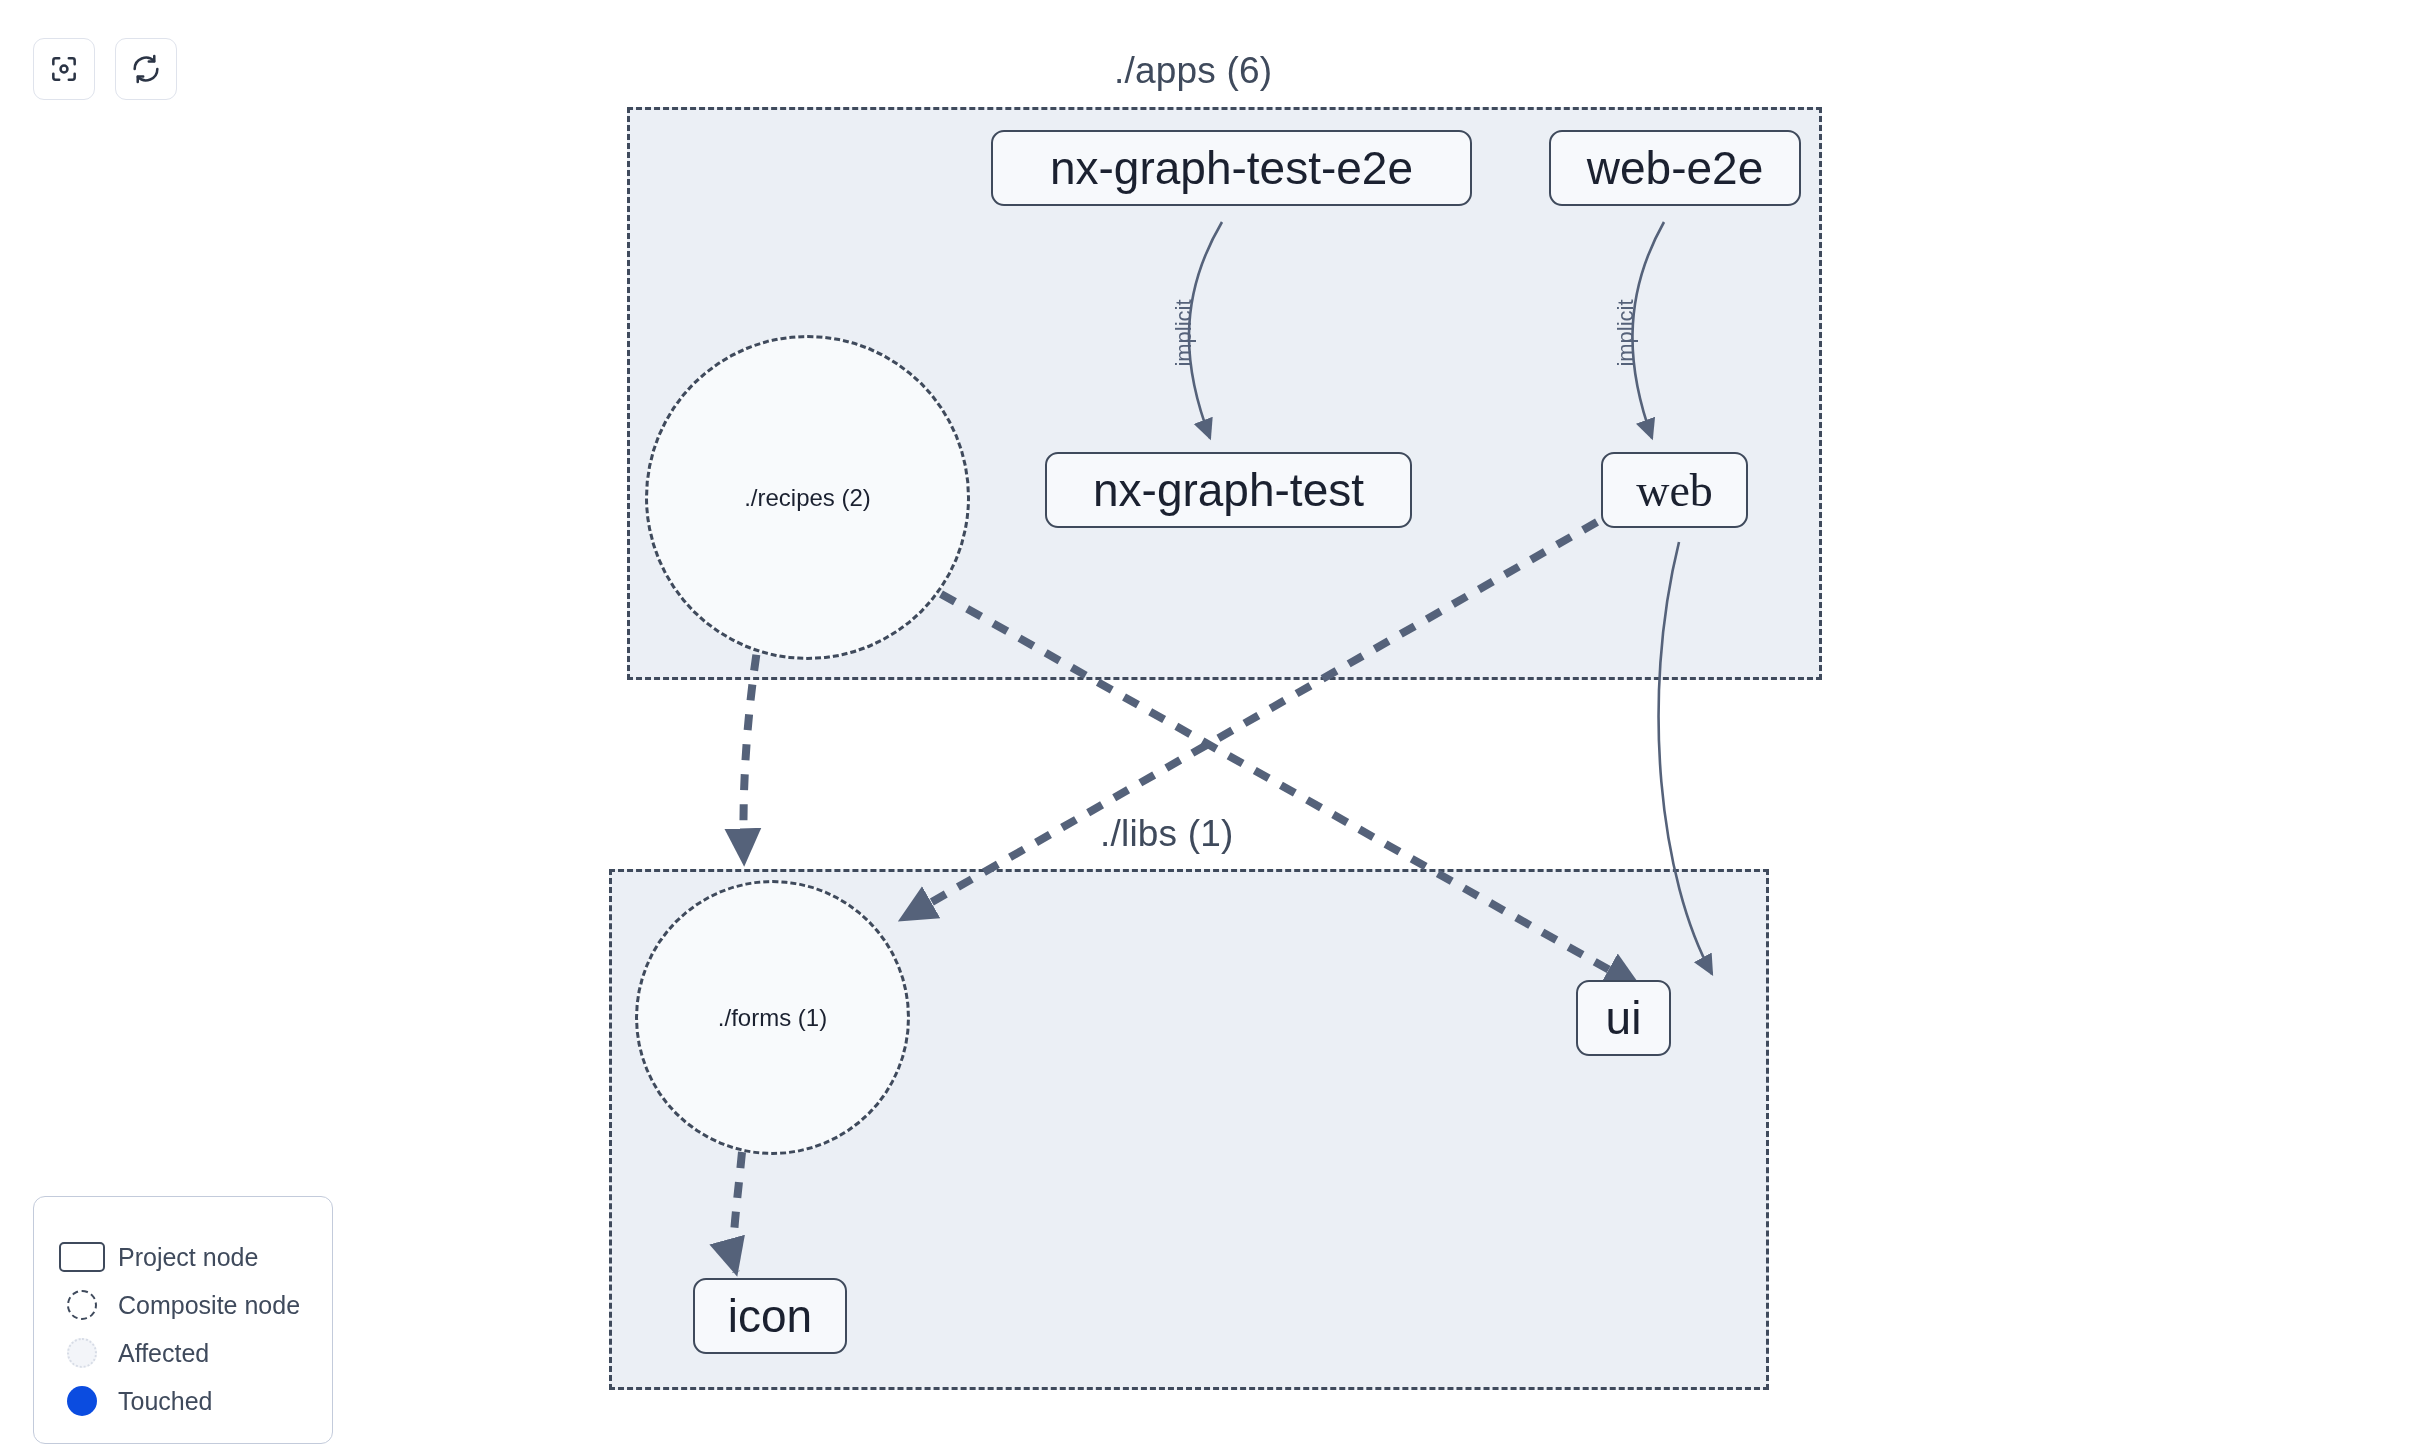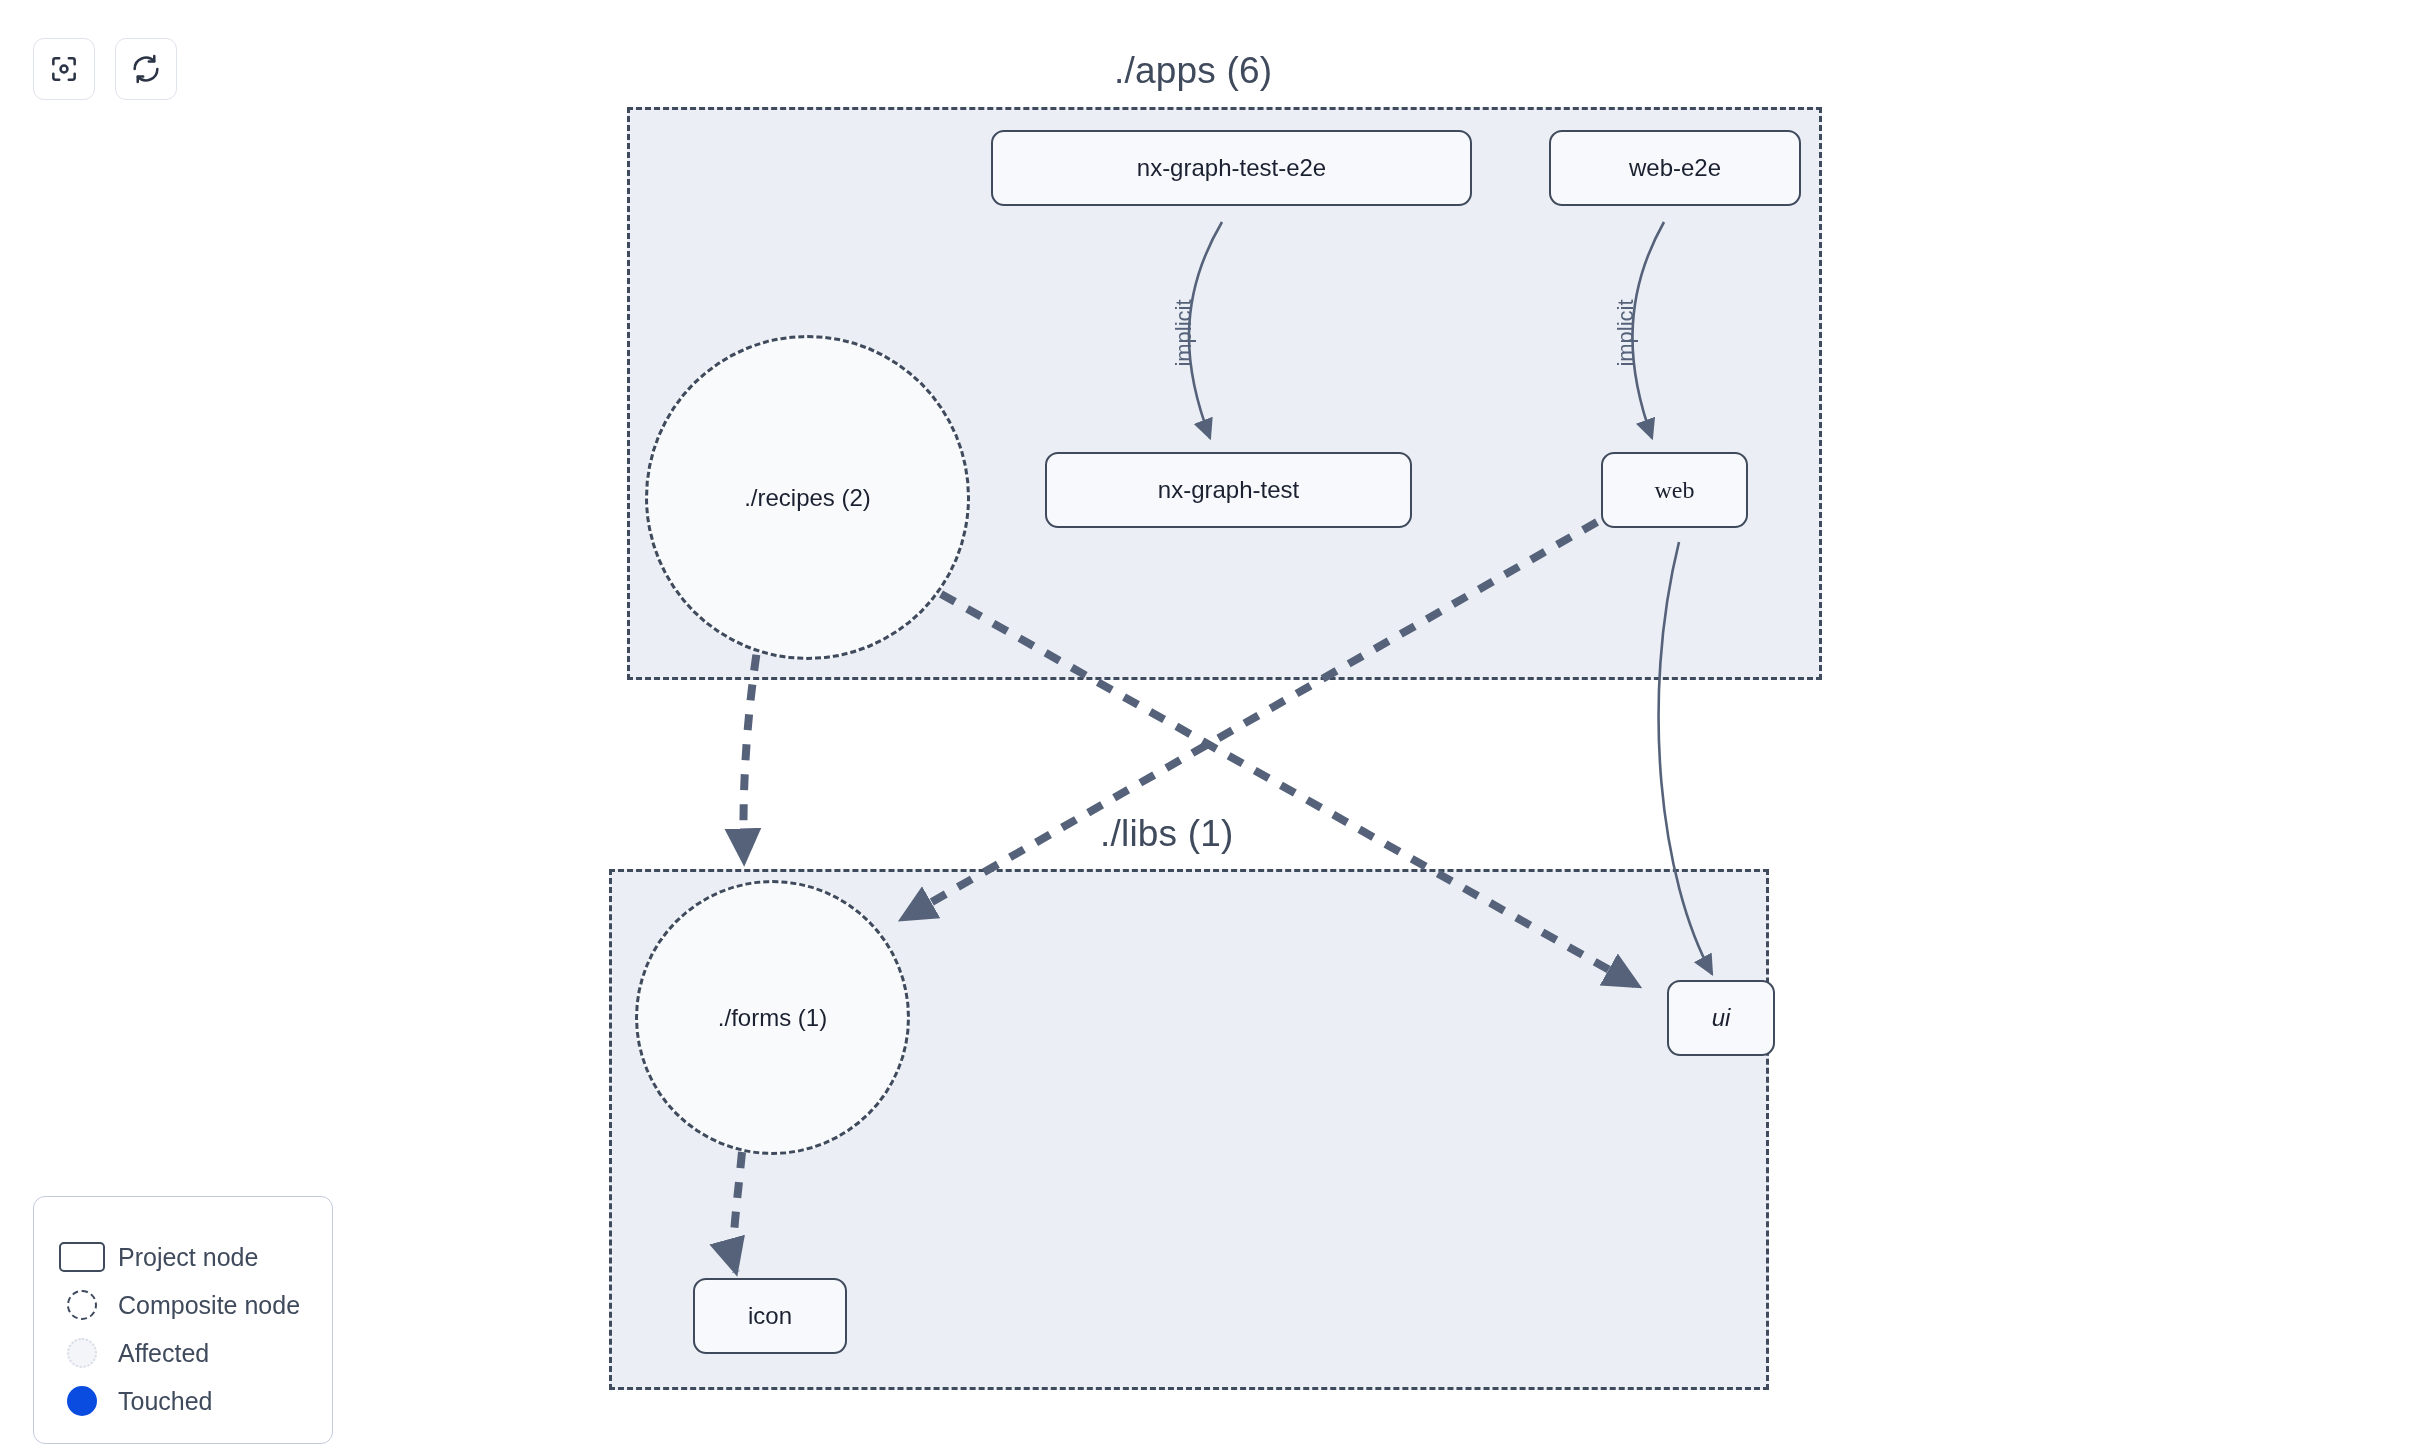--- a/index.html
+++ b/index.html
@@ -89,21 +89,21 @@
   .project-node {
     position: absolute;
     box-sizing: border-box;
     border: 2.5px solid #3f4a5c;
     border-radius: 13px;
     background: #f7f9fc;
     display: flex;
     align-items: center;
     justify-content: center;
     color: #1b2130;
-    font-size: 24px;
+    font-size: 46px;
     white-space: nowrap;
     z-index: 25;
     cursor: pointer;
   }
   .composite-node {
     position: absolute;
     box-sizing: border-box;
     border: 3px dashed #3f4a5c;
     border-radius: 50%;
     background: #f8fafc;
@@ -262,21 +262,21 @@
     <div class="project-node" style="left:1549px; top:130px; width:252px; height:76px;">web-e2e</div>
 
     <div class="composite-node" style="left:645px; top:335px; width:325px; height:325px;">./recipes (2)</div>
 
     <div class="project-node" style="left:1045px; top:452px; width:367px; height:76px;">nx-graph-test</div>
 
     <div class="project-node" style="left:1601px; top:452px; width:147px; height:76px;font-family:Liberation Serif, serif;">web</div>
 
     <div class="composite-node" style="left:635px; top:880px; width:275px; height:275px;">./forms (1)</div>
 
-    <div class="project-node" style="left:1667px; top:980px; width:108px; height:76px;font-style:italic;">ui</div>
+    <div class="project-node" style="left:1576px; top:980px; width:95px; height:76px;">ui</div>
 
     <div class="project-node" style="left:693px; top:1278px; width:154px; height:76px;">icon</div>
 
   </div>
 
   <div id="legend">
 
     <div class="legend-row">
       <span class="legend-swatch">
         <span class="sw-project"></span>

